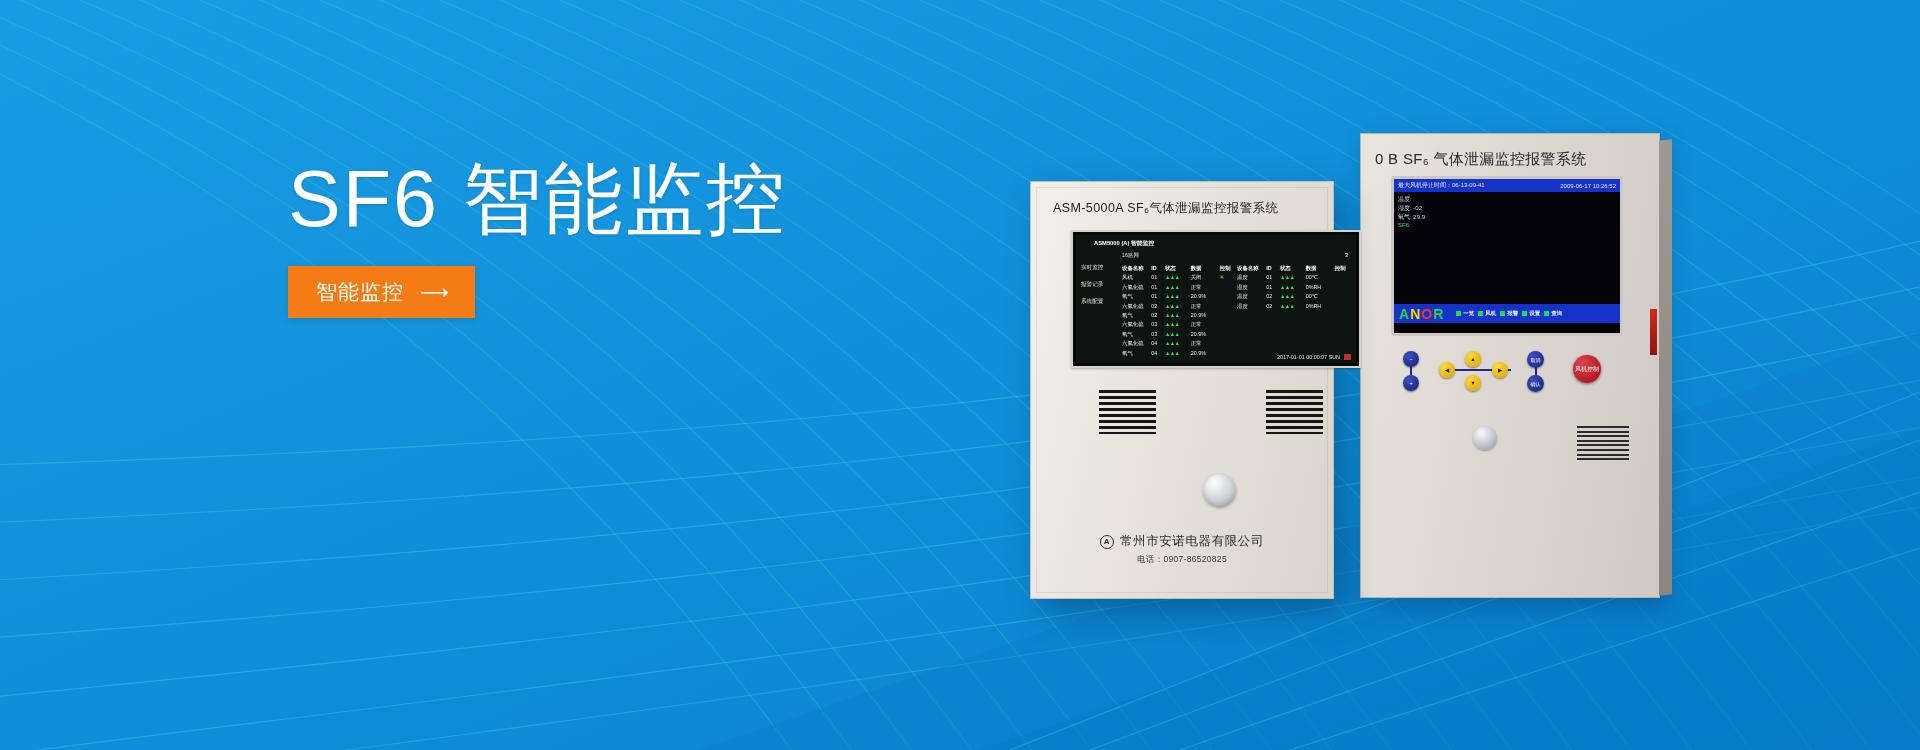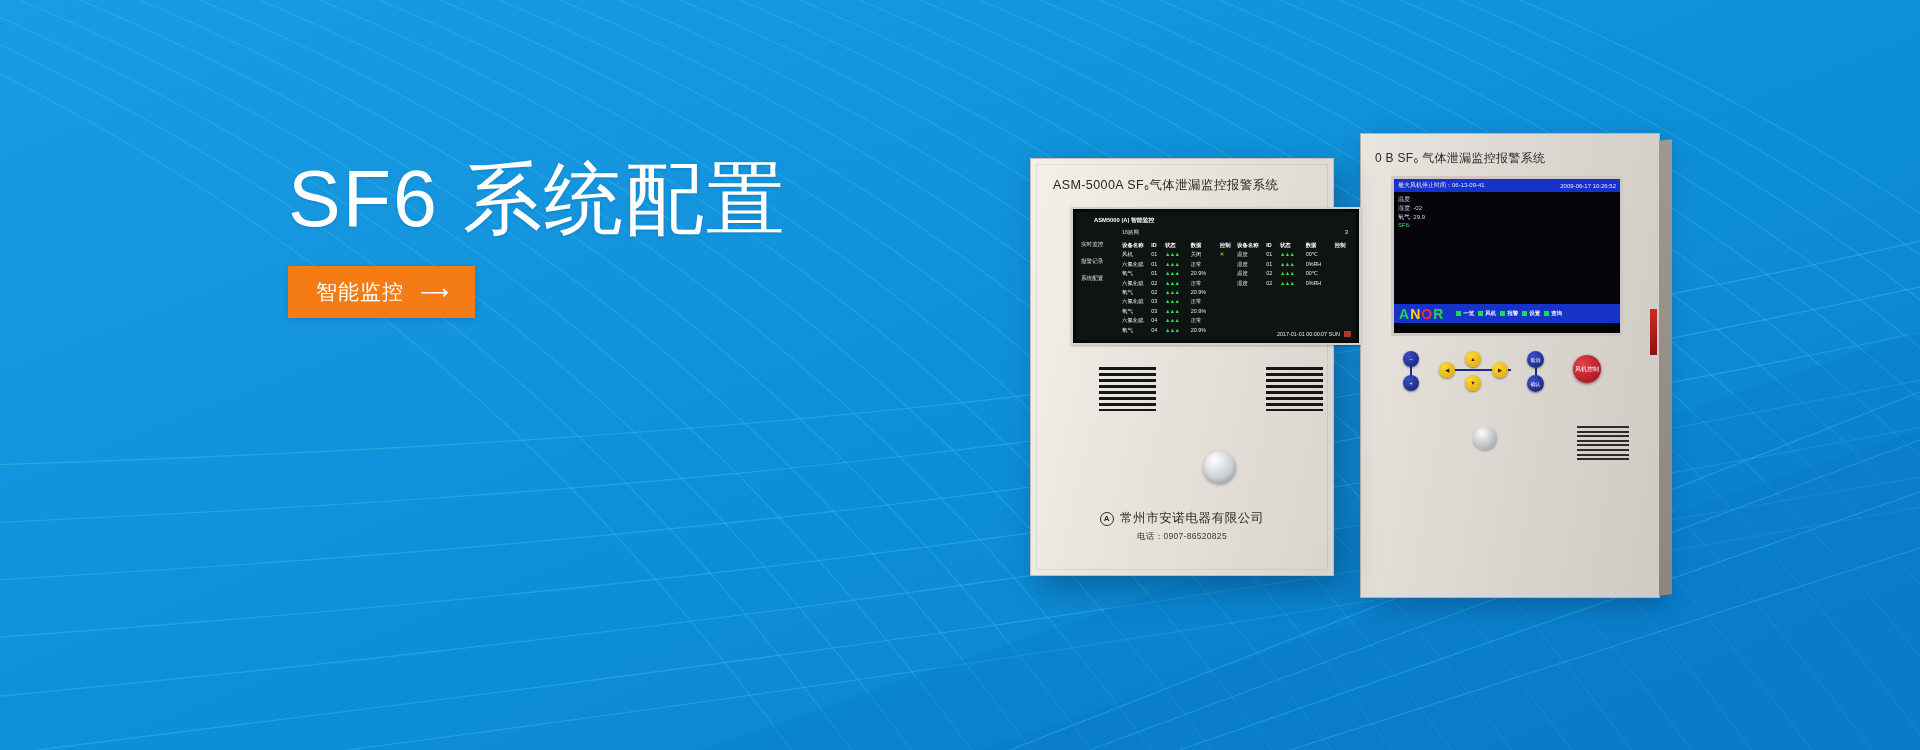--- a/index.html
+++ b/index.html
@@ -62,21 +62,21 @@
     border:1px solid #b9b3ab;
     box-shadow:6px 8px 22px rgba(0,30,60,.28);
   }
   .unit-b .side{
     position:absolute; right:-13px; top:6px; width:13px; height:455px;
     background:linear-gradient(180deg,#9d9891,#8b867f);
     transform:skewY(-6deg);
   }
   .unit-b-title{
     position:absolute; left:14px; top:16px;
-    font-size:12px; color:#2a2a2a; letter-spacing:.3px; white-space:nowrap;
+    font-size:15px; color:#2a2a2a; letter-spacing:.3px; white-space:nowrap;
   }
 
   .screen-b{
     position:absolute; left:30px; top:42px; width:232px; height:160px;
     background:#05050a; border:3px solid #cdc8c1; border-radius:2px;
     overflow:hidden; box-shadow:inset 0 0 14px rgba(0,0,0,.85);
   }
   .scr-b-top{
     height:13px; background:#1533c8; color:#dfe6ff; font-size:6px;
     display:flex; justify-content:space-between; align-items:center;
@@ -116,21 +116,21 @@
     background:radial-gradient(circle at 36% 30%,#fbfbfb,#b9bfc4 60%,#8e959b);
     box-shadow:0 1px 2px rgba(0,0,0,.3);
   }
   .strip-red{
     position:absolute; right:2px; top:175px; width:7px; height:46px;
     background:linear-gradient(180deg,#d02a20,#8e140d);
   }
 
   
   .unit-a{
-    position:absolute; left:0; top:33px;
+    position:absolute; left:0; top:56px;
     width:304px; height:418px;
     background:linear-gradient(103deg,#f3f0ea 0%,#e7e3dc 45%,#d9d4cc 100%);
     border:1px solid #c3bdb5;
     box-shadow:10px 12px 30px rgba(0,25,55,.34);
   }
   .unit-a .bezel{
     position:absolute; inset:5px; border:1px solid rgba(0,0,0,.07);
   }
   .unit-a-title{
     position:absolute; left:22px; top:18px;
@@ -244,21 +244,21 @@
     <g stroke="#4ad9ec" stroke-opacity="0.30" fill="none" stroke-width="1.1">
       <path d="M1010,750 L1920,392"></path>
       <path d="M1090,750 L1920,440"></path>
       <path d="M1180,750 L1920,492"></path>
       <path d="M1290,750 L1920,548"></path>
     </g>
   </svg>
 
   <div class="copy">
 
-    <h1 class="headline">SF6 系统配置</h1>
+    <h1 class="headline">SF6 智能监控</h1>
 
 
     <button class="cta">
       <span>智能监控</span>
       <span class="arrow">⟶</span>
     </button>
   </div>
 
   <div class="devices">
 

